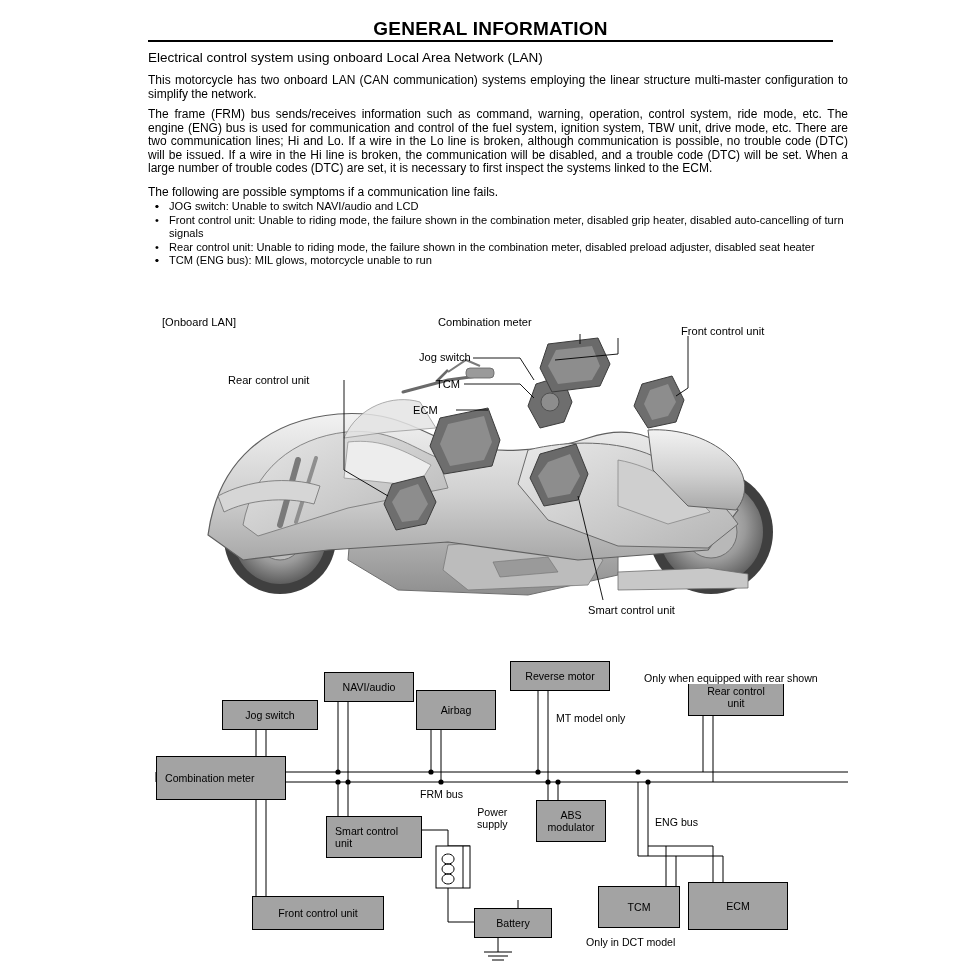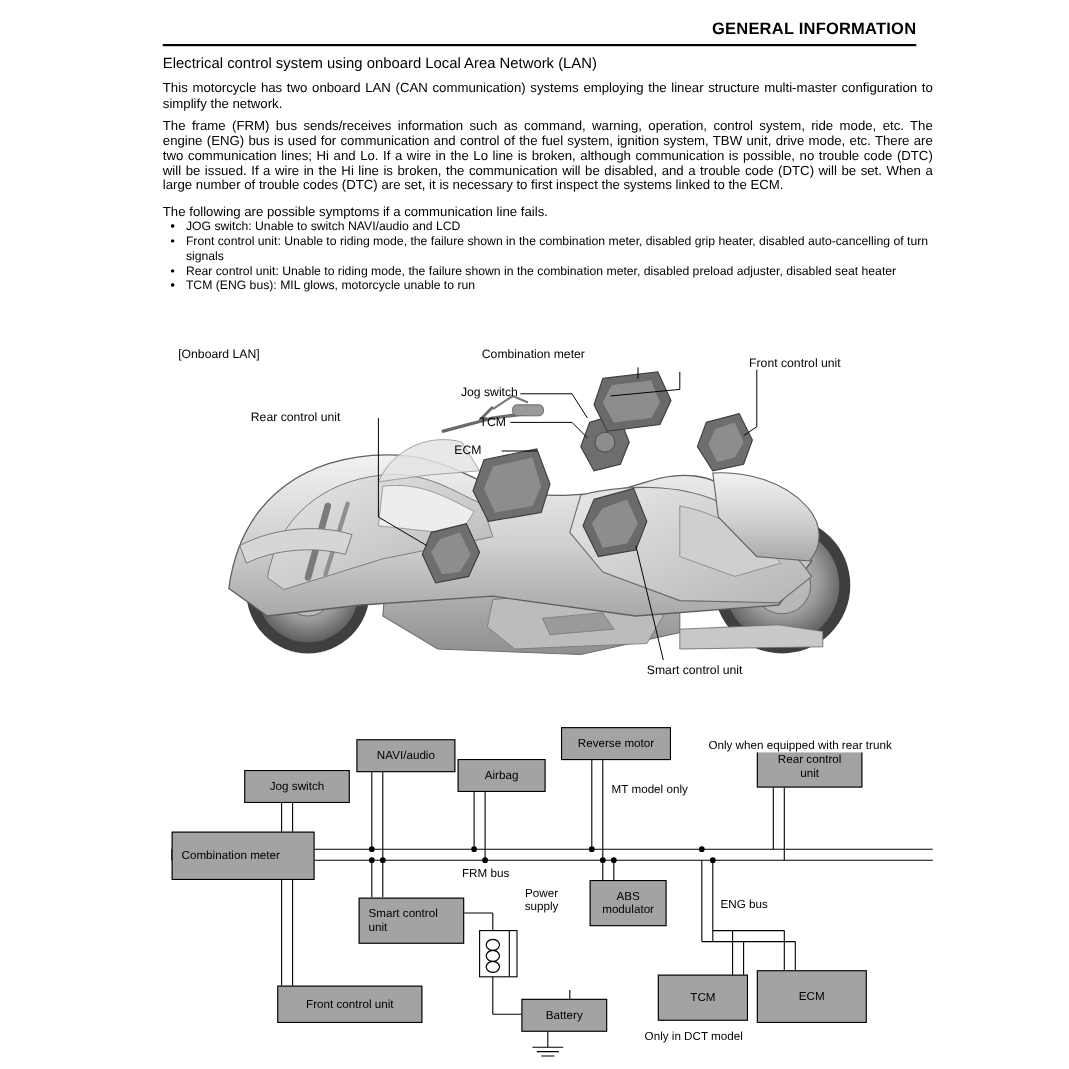--- a/index.html
+++ b/index.html
@@ -19,22 +19,22 @@
     position: relative;
     width: 972px;
     height: 972px;
   }
   
   .header {
     position: absolute;
     left: 148px;
     top: 18px;
     width: 685px;
-    text-align: right;
-    font-size: 15px;
+    text-align: center;
+    font-size: 19px;
     font-weight: bold;
     letter-spacing: 0.2px;
   }
   .header-rule {
     position: absolute;
     left: 148px;
     top: 40px;
     width: 685px;
     height: 2px;
     background: #000;
@@ -361,35 +361,35 @@
         <circle cx="490" cy="112" r="2.6"></circle>
           <circle cx="500" cy="122" r="2.6"></circle>
         <circle cx="410" cy="122" r="2.6"></circle>
         <circle cx="108" cy="122" r="2.6"></circle>
         <circle cx="190" cy="122" r="2.6"></circle>
       </g>
     </svg>
 
     <div class="dbox" style="left:74px; top:40px; width:96px; height:30px;">Jog switch</div>
     <div class="dbox" style="left:176px; top:12px; width:90px; height:30px;">NAVI/audio</div>
-    <div class="dbox" style="left:268px; top:30px; width:80px; height:30px;">Airbag</div>
+    <div class="dbox" style="left:268px; top:30px; width:80px; height:40px;">Airbag</div>
     <div class="dbox" style="left:362px; top:1px; width:100px; height:30px;">Reverse motor</div>
     <div class="dbox" style="left:540px; top:18px; width:96px; height:38px; white-space:pre-line;">Rear control
 unit</div>
     <div class="dbox left-align" style="left:8px; top:96px; width:130px; height:44px;">Combination meter</div>
     <div class="dbox left-align" style="left:178px; top:156px; width:96px; height:42px; white-space:pre-line;">Smart control
 unit</div>
     <div class="dbox" style="left:388px; top:140px; width:70px; height:42px; white-space:pre-line;">ABS
 modulator</div>
     <div class="dbox" style="left:104px; top:236px; width:132px; height:34px;">Front control unit</div>
     <div class="dbox" style="left:326px; top:248px; width:78px; height:30px;">Battery</div>
     <div class="dbox" style="left:450px; top:226px; width:82px; height:42px;">TCM</div>
     <div class="dbox" style="left:540px; top:222px; width:100px; height:48px;">ECM</div>
 
-    <div class="dlabel" style="left:494px; top:12px;">Only when equipped with rear trunk</div>
+    <div class="dlabel" style="left:494px; top:12px;">Only when equipped with rear shown</div>
     <div class="dlabel" style="left:406px; top:52px;">MT model only</div>
     <div class="dlabel" style="left:270px; top:128px;">FRM bus</div>
     <div class="dlabel" style="left:505px; top:156px;">ENG bus</div>
     <div class="dlabel" style="left:327px; top:146px; text-align:center; white-space:pre-line; line-height:12.4px;">Power
 supply</div>
     <div class="dlabel" style="left:436px; top:276px;">Only in DCT model</div>
   </div>
 
 </div>
 

